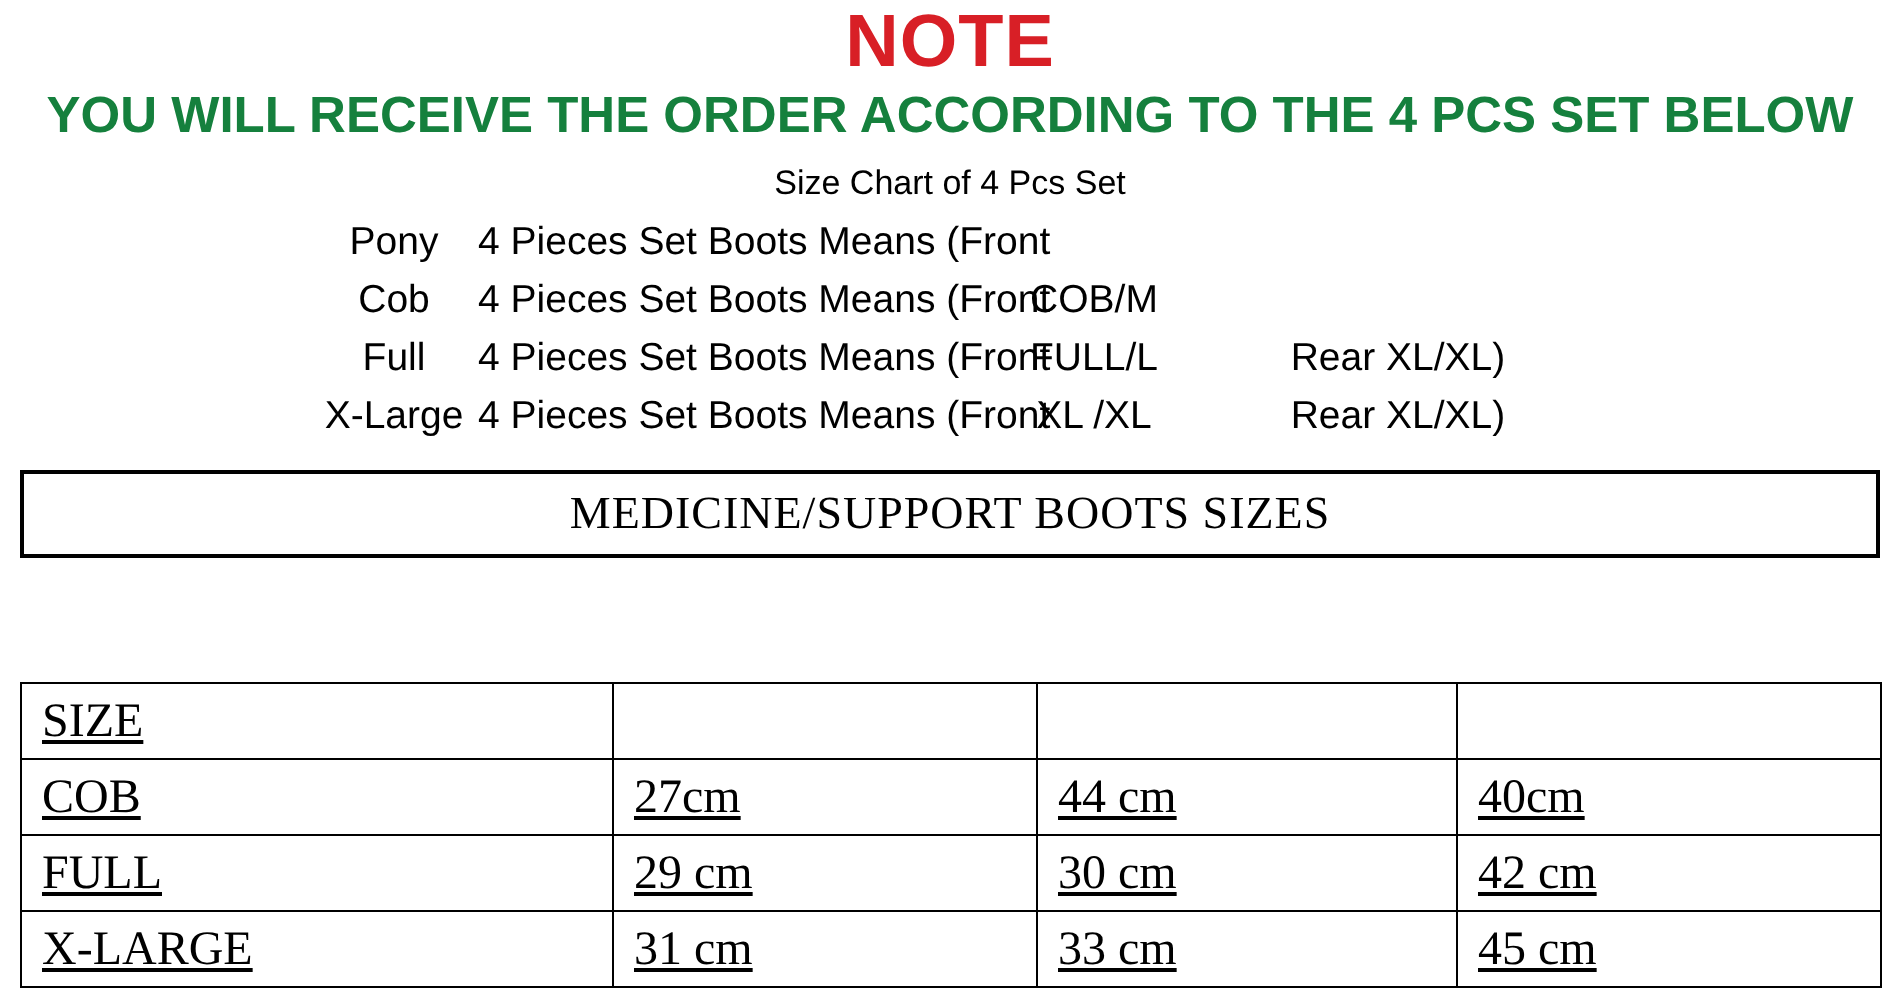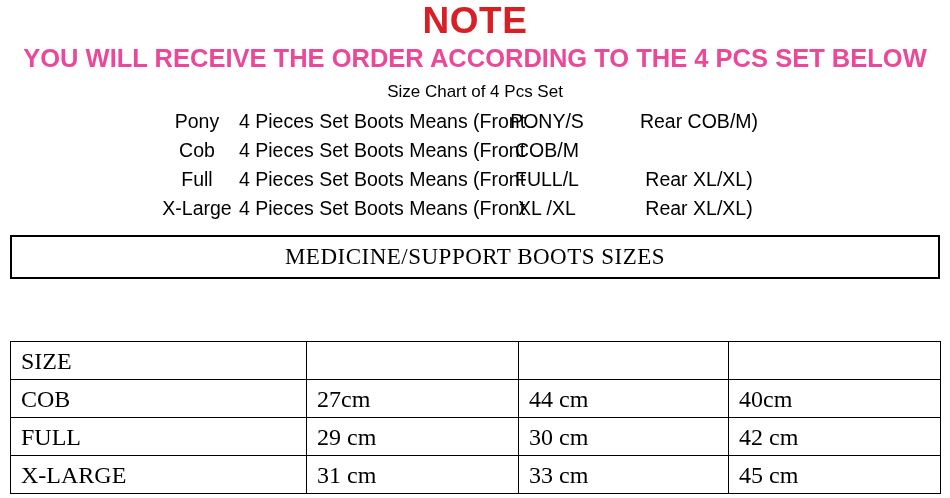--- a/index.html
+++ b/index.html
@@ -28,21 +28,21 @@
     color: #d81f26;
     font-weight: bold;
     font-size: 37px;
     letter-spacing: 0.5px;
     line-height: 40px;
     margin-top: 1px;
     font-family: "Liberation Sans", sans-serif;
   }
   .note-sub {
     text-align: center;
-    color: #ec4899;
+    color: #15803d;
     font-weight: bold;
     font-size: 25.5px;
     line-height: 30px;
     margin-top: 2px;
     white-space: nowrap;
     font-family: "Liberation Sans", sans-serif;
   }
 
   
   .chart-title {
@@ -87,20 +87,21 @@
 
   
   .gap { height: 62px; }
 
   
   .sizes-table {
     margin: 0 10px;
     border-collapse: collapse;
     width: 930px;
     table-layout: fixed;
+    text-decoration: underline;
   }
   .sizes-table td {
     border: 1.5px solid #000000;
     height: 37px;
     padding: 0 0 0 10px;
     font-family: "Liberation Serif", serif;
     font-size: 24px;
     vertical-align: middle;
     line-height: 26px;
   }
@@ -116,22 +117,20 @@
 
   <div class="note-title">NOTE</div>
   <div class="note-sub">YOU WILL RECEIVE THE ORDER ACCORDING TO THE 4 PCS SET BELOW</div>
 
   <div class="chart-title">Size Chart of 4 Pcs Set</div>
 
   <div class="chart-rows">
     <div class="chart-row">
       <span class="c-size">Pony</span>
       <span class="c-means">4 Pieces Set Boots Means (Front</span>
-      <span class="c-front">PONY/S</span>
-      <span class="c-rear">Rear COB/M)</span>
     </div>
     <div class="chart-row">
       <span class="c-size">Cob</span>
       <span class="c-means">4 Pieces Set Boots Means (Front</span>
       <span class="c-front">COB/M</span>
     </div>
     <div class="chart-row">
       <span class="c-size">Full</span>
       <span class="c-means">4 Pieces Set Boots Means (Front</span>
       <span class="c-front">FULL/L</span>

